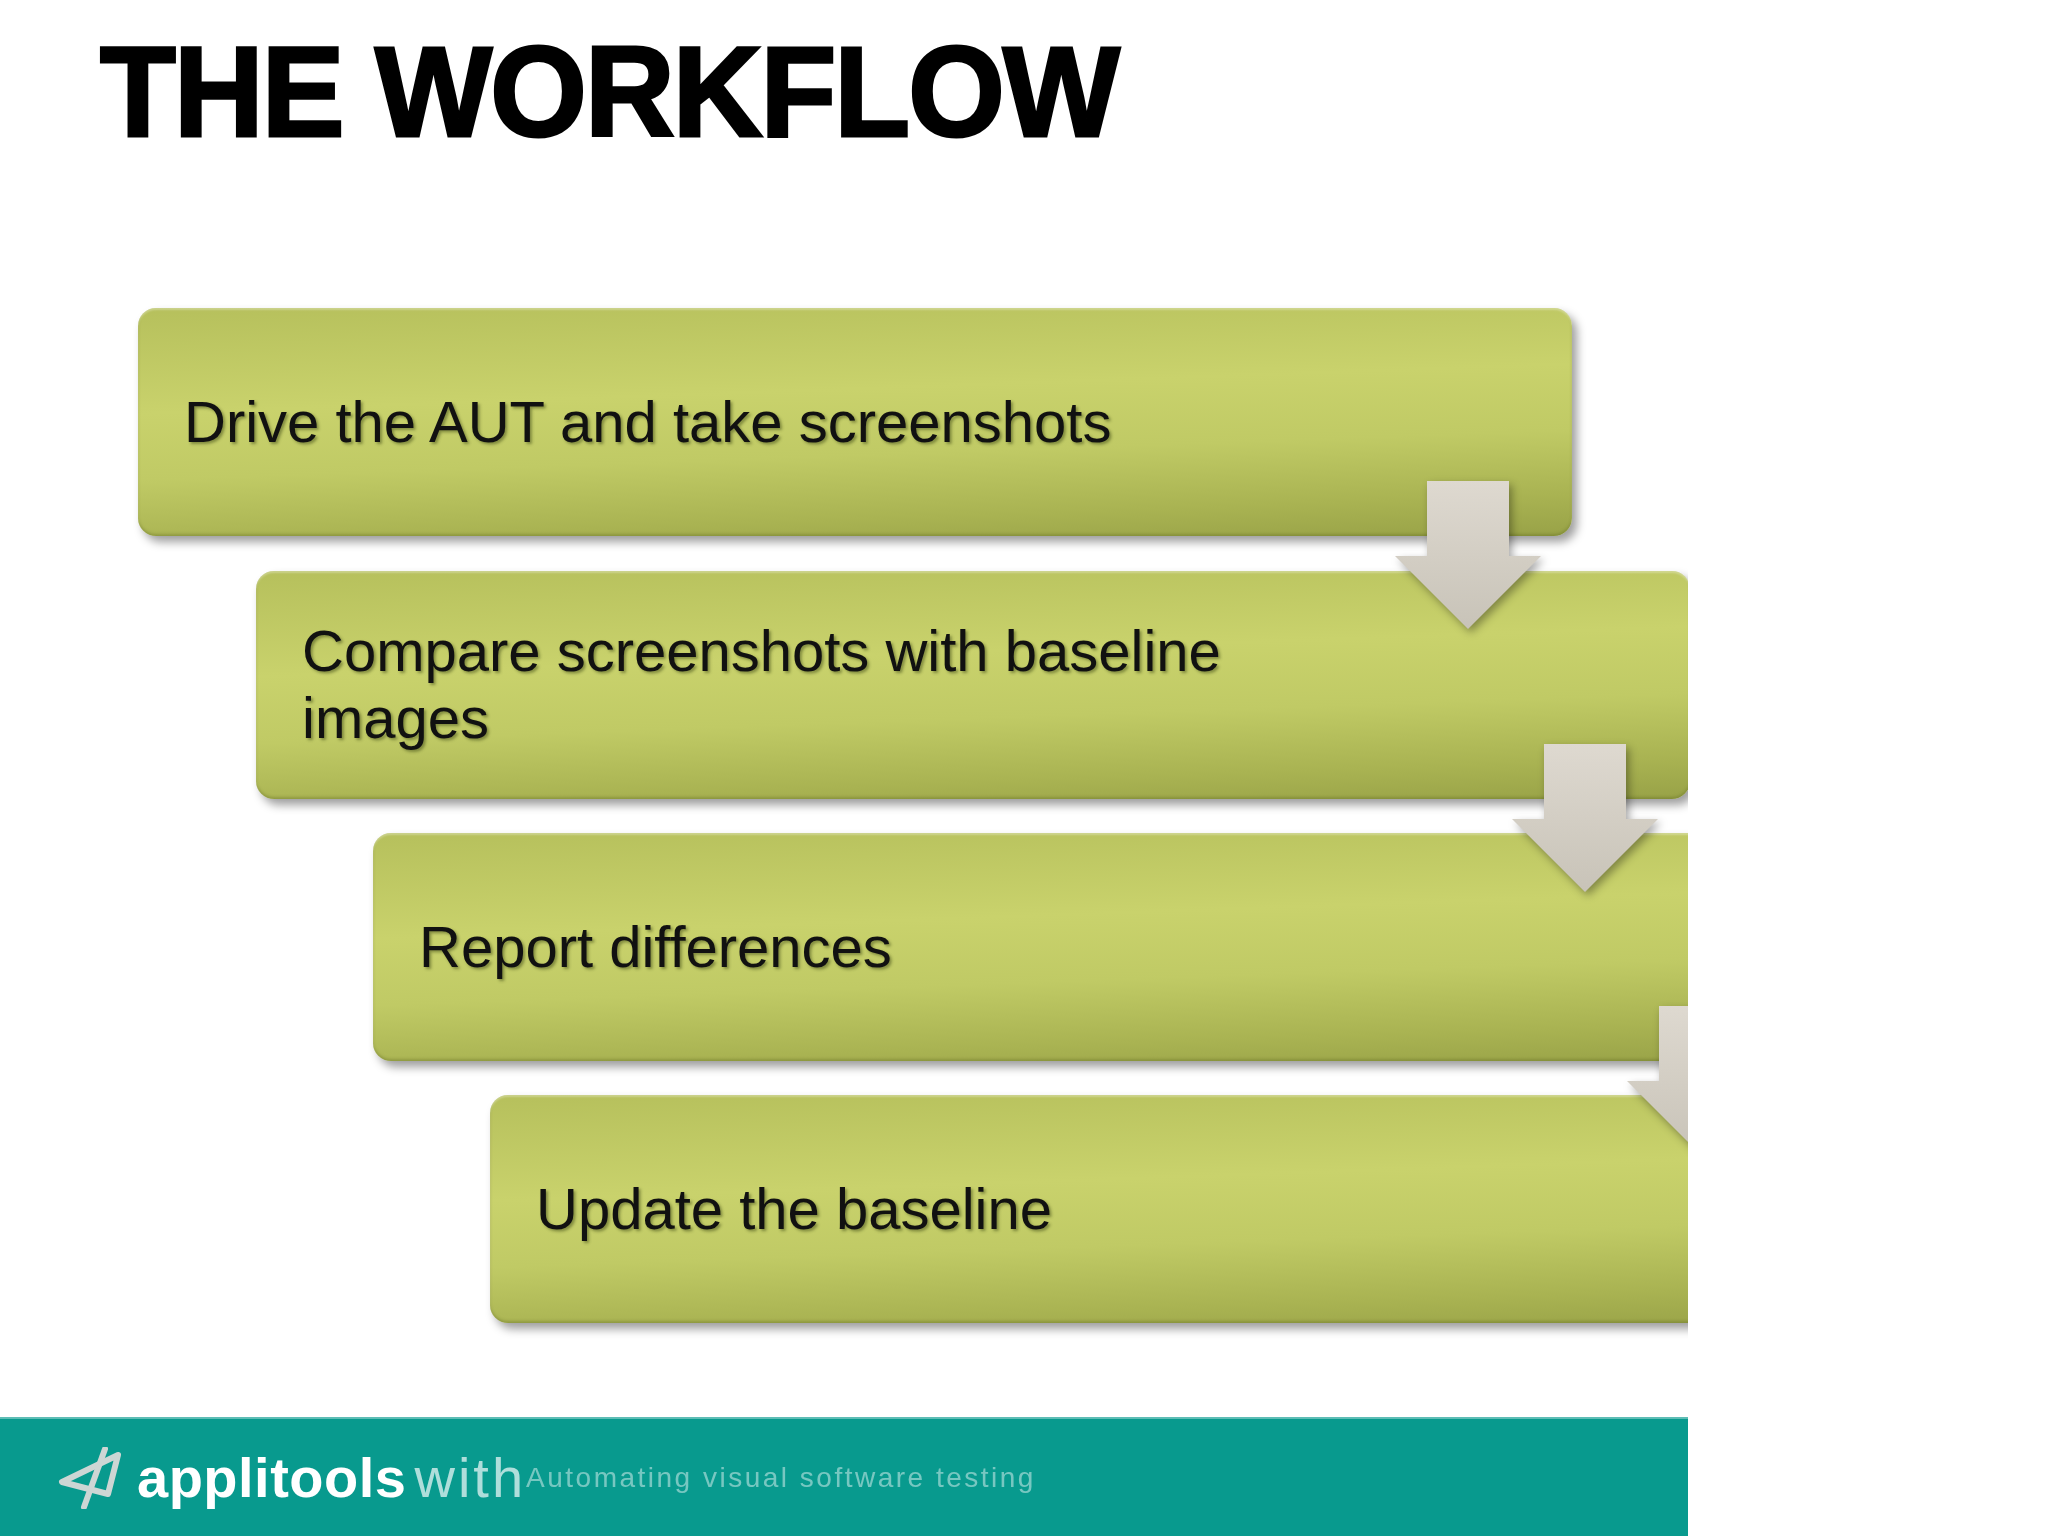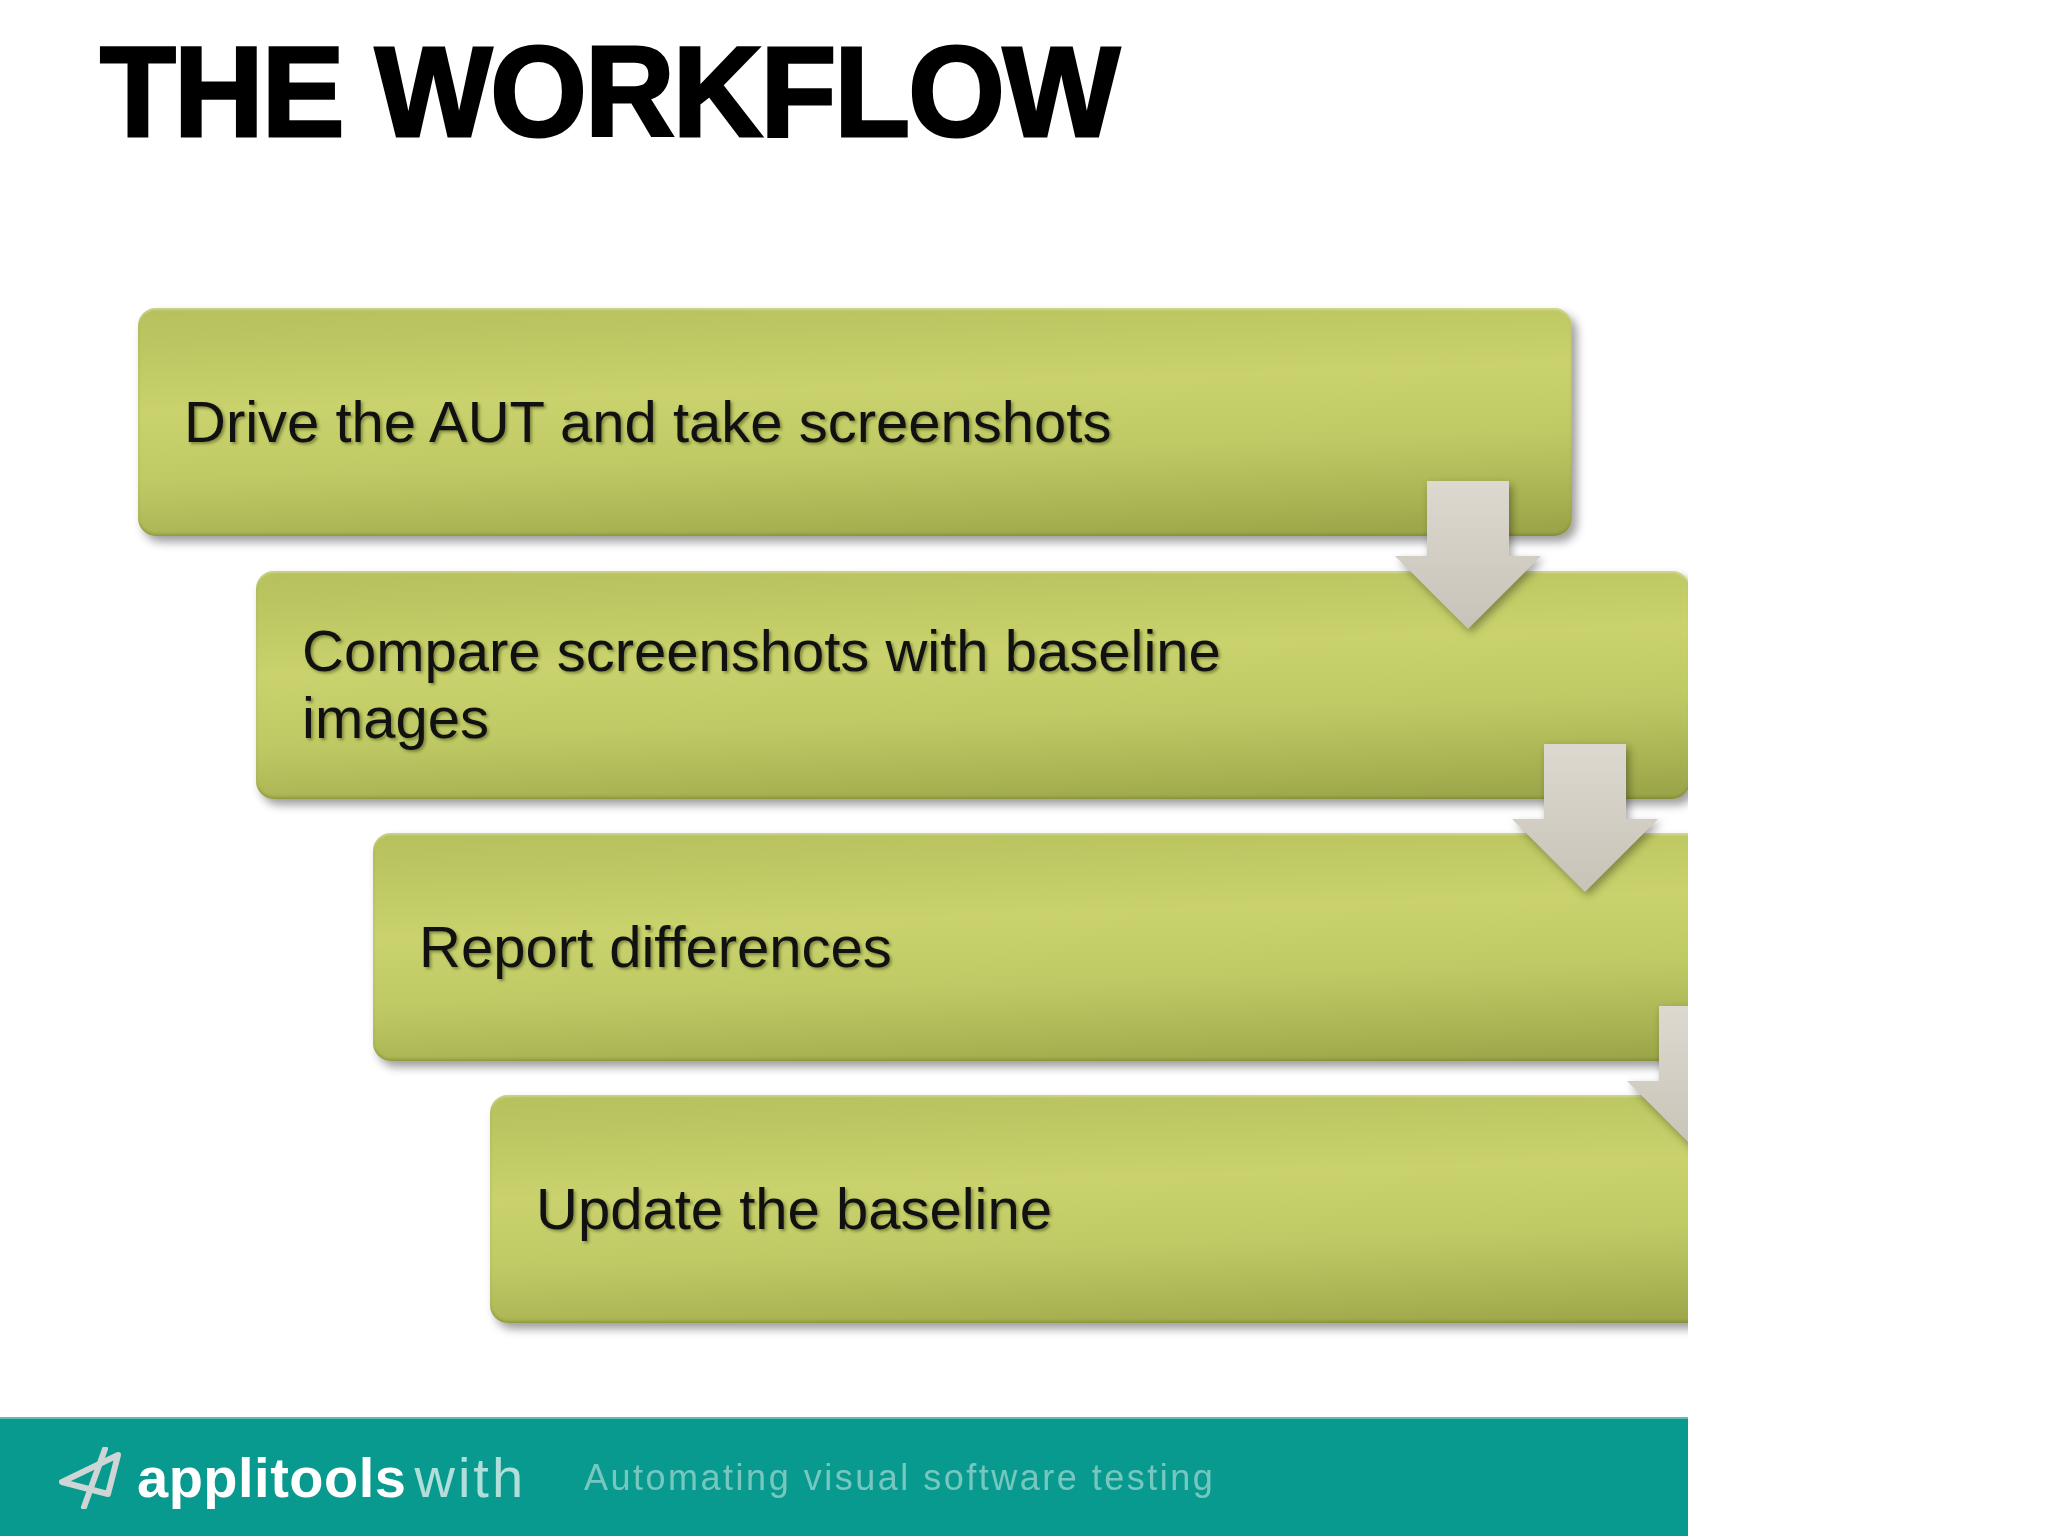--- a/index.html
+++ b/index.html
@@ -102,22 +102,21 @@
     letter-spacing: 0.5px;
   }
   .brand-product {
     font-size: 56px;
     font-weight: 400;
     color: rgba(255,255,255,0.68);
     letter-spacing: 3px;
     margin-left: 8px;
   }
   .tagline {
-    margin-left: 58px;
-    font-size: 36px;
+    font-size: 28px;
     font-weight: 400;
     letter-spacing: 2.5px;
     color: rgba(255,255,255,0.45);
   }
 </style>
 </head>
 <body>
 
 <div class="slide">
 

